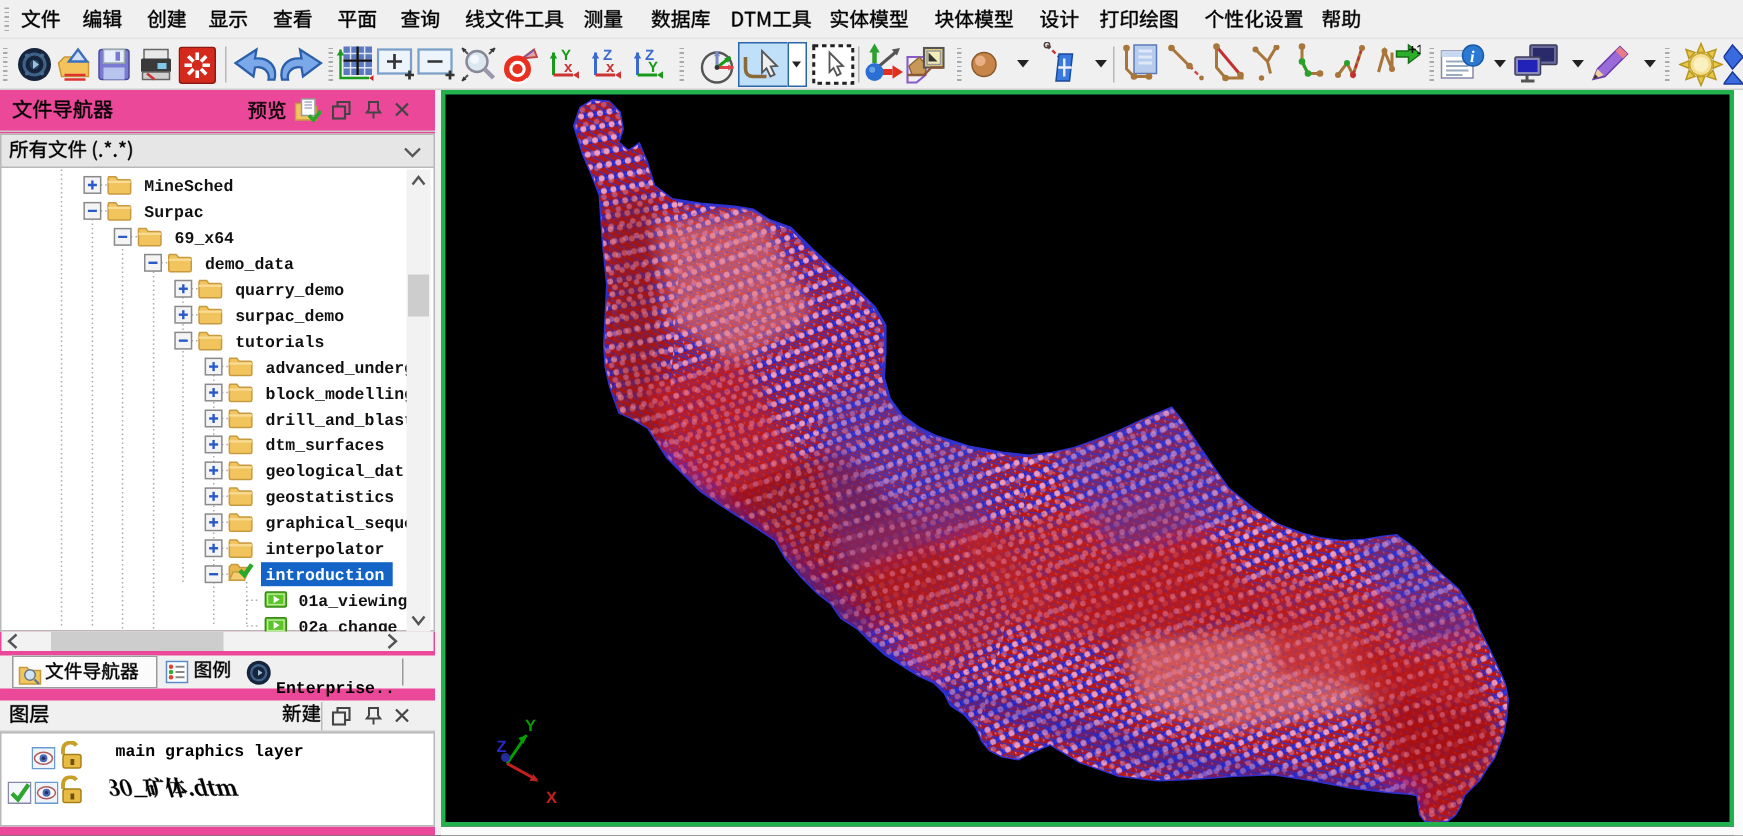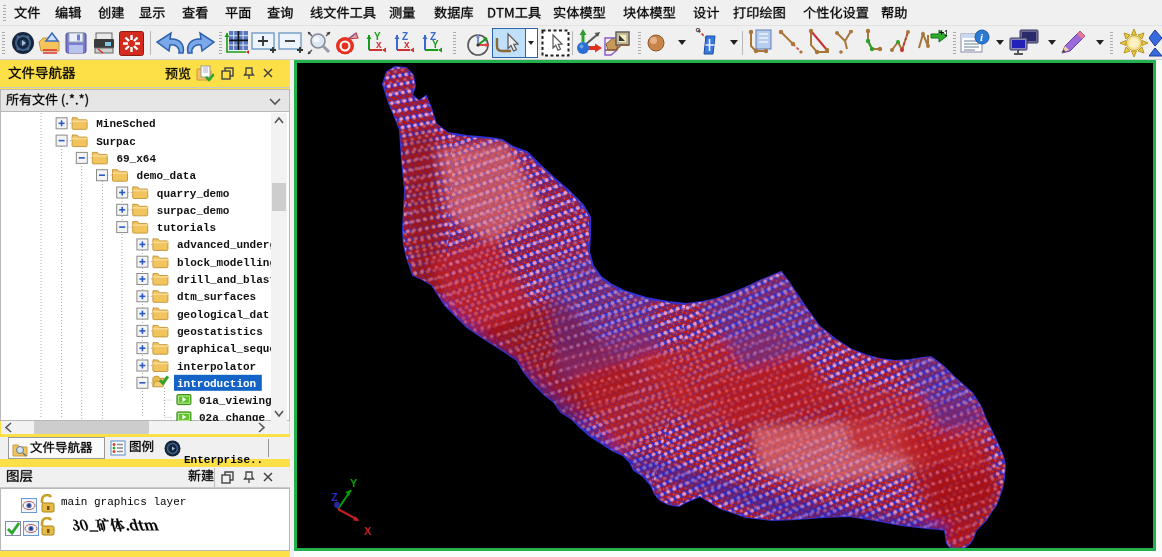--- a/index.html
+++ b/index.html
@@ -309,21 +309,21 @@
       </g>
       <circle cx="15" cy="15" r="7.5" fill="#f4e090" stroke="#c8a830"></circle>
       <circle cx="15" cy="15" r="5" fill="#faf0c0"></circle>
     </svg>
     <svg style="position:absolute;left:1149px;top:2px" width="13" height="30" viewBox="0 0 13 30">
       <path d="M6 2l7 8-7 8-6-8z" fill="#3a6ae0" stroke="#1a3a9a"></path>
       <path d="M6 20l7 8h-13z" fill="#3a6ae0" stroke="#1a3a9a"></path>
     </svg>
 </div>
 
-<div style="position:absolute;left:0;top:60px;width:290px;height:497px;background:#fde047">
+<div style="position:absolute;left:0;top:60px;width:290px;height:497px;background:#ec4899">
   <div style="position:absolute;left:0;top:0;width:290px;height:28px;border-bottom:1px solid #c8c8c8">
     <div style="position:absolute;left:8px;top:6px"><svg width="69" height="17" viewBox="0 -11.9 69 17">
           <path d="M5.7 -11.1C6.1 -10.4 6.5 -9.5 6.7 -9L7.8 -9.4C7.6 -9.9 7.2 -10.8 6.8 -11.4ZM0.7 -9L0.7 -8L2.8 -8C3.6 -5.9 4.6 -4.1 6 -2.7C4.5 -1.5 2.7 -0.5 0.5 0.1C0.7 0.3 1 0.8 1.1 1.1C3.4 0.3 5.3 -0.6 6.8 -2C8.3 -0.6 10.1 0.4 12.4 1C12.5 0.7 12.8 0.3 13.1 0.1C10.9 -0.5 9.1 -1.4 7.6 -2.7C8.9 -4.1 10 -5.8 10.7 -8L12.9 -8L12.9 -9ZM6.8 -3.4C5.5 -4.7 4.5 -6.2 3.8 -8L9.6 -8C8.9 -6.1 8 -4.6 6.8 -3.4ZM17.8 -4.6L17.8 -3.6L21.7 -3.6L21.7 1.1L22.7 1.1L22.7 -3.6L26.4 -3.6L26.4 -4.6L22.7 -4.6L22.7 -7.6L25.8 -7.6L25.8 -8.6L22.7 -8.6L22.7 -11.2L21.7 -11.2L21.7 -8.6L19.8 -8.6C20 -9.2 20.2 -9.8 20.3 -10.5L19.3 -10.7C19 -8.9 18.5 -7.2 17.7 -6C17.9 -5.9 18.3 -5.7 18.5 -5.5C18.9 -6.1 19.2 -6.8 19.5 -7.6L21.7 -7.6L21.7 -4.6ZM17.1 -11.3C16.4 -9.2 15.2 -7.2 13.9 -5.9C14.1 -5.7 14.4 -5.1 14.5 -4.9C14.9 -5.4 15.3 -5.9 15.8 -6.5L15.8 1.1L16.7 1.1L16.7 -8.1C17.2 -9 17.7 -10 18.1 -11ZM29.8 -2.5C30.7 -1.8 31.7 -0.7 32 -0L32.8 -0.7C32.4 -1.4 31.5 -2.3 30.6 -3L35.7 -3L35.7 -0.1C35.7 0.1 35.7 0.1 35.4 0.1C35.1 0.1 34.2 0.1 33.2 0.1C33.3 0.4 33.5 0.8 33.5 1C34.8 1 35.7 1 36.1 0.9C36.6 0.7 36.8 0.5 36.8 -0.1L36.8 -3L39.7 -3L39.7 -3.9L36.8 -3.9L36.8 -5L35.7 -5L35.7 -3.9L27.8 -3.9L27.8 -3L30.5 -3ZM28.8 -10.4L28.8 -6.9C28.8 -5.6 29.5 -5.3 31.7 -5.3C32.2 -5.3 36.6 -5.3 37.1 -5.3C38.8 -5.3 39.3 -5.6 39.4 -7C39.1 -7.1 38.7 -7.2 38.4 -7.3C38.3 -6.3 38.2 -6.2 37 -6.2C36.1 -6.2 32.4 -6.2 31.6 -6.2C30.1 -6.2 29.9 -6.3 29.9 -6.9L29.9 -7.6L38.2 -7.6L38.2 -10.8L28.8 -10.8ZM29.9 -9.9L37.2 -9.9L37.2 -8.5L29.9 -8.5ZM43.2 -8C43.5 -7.4 43.8 -6.6 44 -6L44.7 -6.3C44.5 -6.8 44.2 -7.6 43.8 -8.2ZM43.2 -3.8C43.5 -3.2 44 -2.3 44.1 -1.8L44.8 -2.1C44.6 -2.6 44.2 -3.5 43.8 -4.1ZM48.5 -11.2C48.9 -10.5 49.3 -9.7 49.5 -9.1L50.5 -9.4C50.3 -10 49.8 -10.8 49.5 -11.5ZM46.4 -9.1L46.4 -8.2L53.3 -8.2L53.3 -9.1ZM47.6 -6.9L47.6 -3.9C47.6 -2.5 47.5 -0.7 46.1 0.6C46.4 0.7 46.8 1 46.9 1.1C48.3 -0.2 48.6 -2.3 48.6 -3.9L48.6 -6L50.9 -6L50.9 -0.7C50.9 0.3 50.9 0.5 51.1 0.7C51.3 0.9 51.6 0.9 51.9 0.9C52 0.9 52.3 0.9 52.5 0.9C52.7 0.9 52.9 0.9 53.1 0.8C53.3 0.6 53.4 0.5 53.4 0.2C53.5 -0.1 53.6 -0.8 53.6 -1.5C53.3 -1.5 53.1 -1.7 52.9 -1.8C52.9 -1.1 52.9 -0.6 52.8 -0.4C52.8 -0.2 52.8 -0 52.7 0C52.6 0.1 52.5 0.1 52.4 0.1C52.3 0.1 52.2 0.1 52.1 0.1C52 0.1 51.9 0.1 51.9 0C51.9 -0 51.8 -0.2 51.8 -0.6L51.8 -6.9ZM45.2 -8.9L45.2 -5.5L42.9 -5.5L42.9 -8.9ZM41 -5.5L41 -4.6L42 -4.6C42 -2.9 41.9 -0.8 41 0.7C41.2 0.8 41.6 1 41.7 1.2C42.7 -0.4 42.9 -2.8 42.9 -4.6L45.2 -4.6L45.2 -0.1C45.2 0 45.1 0.1 44.9 0.1C44.8 0.1 44.3 0.1 43.7 0.1C43.8 0.3 44 0.7 44 1C44.8 1 45.3 1 45.6 0.8C46 0.6 46.1 0.4 46.1 -0.1L46.1 -9.7L44.1 -9.7C44.3 -10.2 44.5 -10.7 44.6 -11.2L43.6 -11.4C43.5 -10.9 43.3 -10.3 43.2 -9.7L42 -9.7L42 -5.5ZM56.6 -9.9L58.9 -9.9L58.9 -8L56.6 -8ZM62.4 -9.9L64.8 -9.9L64.8 -8L62.4 -8ZM62.3 -6.5C62.9 -6.3 63.5 -6 64 -5.7L60.1 -5.7C60.4 -6.1 60.7 -6.5 60.9 -7L59.9 -7.2L59.9 -10.7L55.7 -10.7L55.7 -7.1L59.8 -7.1C59.6 -6.6 59.3 -6.1 58.9 -5.7L54.7 -5.7L54.7 -4.8L58 -4.8C57.1 -4 55.9 -3.2 54.4 -2.7C54.6 -2.5 54.9 -2.1 55 -1.9L55.7 -2.2L55.7 1.1L56.7 1.1L56.7 0.7L58.9 0.7L58.9 1L59.9 1L59.9 -3.1L57.3 -3.1C58.1 -3.6 58.8 -4.2 59.3 -4.8L61.9 -4.8C62.4 -4.1 63.2 -3.6 64 -3.1L61.5 -3.1L61.5 1.1L62.4 1.1L62.4 0.7L64.8 0.7L64.8 1L65.8 1L65.8 -2.2L66.5 -2C66.6 -2.2 66.9 -2.6 67.1 -2.8C65.7 -3.2 64.1 -3.9 63.1 -4.8L66.8 -4.8L66.8 -5.7L64.4 -5.7L64.8 -6.1C64.4 -6.4 63.5 -6.8 62.8 -7.1ZM61.5 -10.7L61.5 -7.1L65.8 -7.1L65.8 -10.7ZM56.7 -0.2L56.7 -2.2L58.9 -2.2L58.9 -0.2ZM62.4 -0.2L62.4 -2.2L64.8 -2.2L64.8 -0.2Z" fill="#000" stroke="#000" stroke-width="0.3"></path>
         </svg></div>
     <div style="position:absolute;left:165px;top:7px"><svg width="28" height="16" viewBox="0 -11.4 28 16">
           <path d="M8.7 -6.4L8.7 -3.8C8.7 -2.5 8.4 -0.7 5.3 0.3C5.6 0.5 5.8 0.8 5.9 1C9.2 -0.2 9.6 -2.2 9.6 -3.8L9.6 -6.4ZM9.4 -1.1C10.2 -0.5 11.3 0.4 11.8 1L12.5 0.3C12 -0.2 10.9 -1.1 10.1 -1.7ZM1.1 -7.9C1.9 -7.4 3 -6.7 3.7 -6.1L0.5 -6.1L0.5 -5.2L2.6 -5.2L2.6 -0.1C2.6 0 2.6 0.1 2.4 0.1C2.2 0.1 1.6 0.1 0.9 0.1C1.1 0.4 1.2 0.7 1.2 1C2.1 1 2.7 1 3.1 0.8C3.5 0.7 3.6 0.4 3.6 -0.1L3.6 -5.2L5 -5.2C4.7 -4.5 4.5 -3.8 4.2 -3.3L5 -3.1C5.3 -3.8 5.7 -5 6.1 -6L5.5 -6.1L5.3 -6.1L4.4 -6.1L4.7 -6.4C4.4 -6.7 4 -7 3.5 -7.3C4.3 -8 5.1 -9 5.7 -9.9L5.1 -10.3L4.9 -10.3L0.8 -10.3L0.8 -9.4L4.3 -9.4C3.9 -8.8 3.3 -8.2 2.8 -7.8L1.7 -8.5ZM6.5 -8.2L6.5 -2L7.4 -2L7.4 -7.3L11 -7.3L11 -2L11.9 -2L11.9 -8.2L9.4 -8.2L9.9 -9.5L12.5 -9.5L12.5 -10.3L6 -10.3L6 -9.5L8.8 -9.5C8.7 -9 8.6 -8.6 8.5 -8.2ZM21.4 -8.1C22 -7.5 22.8 -6.6 23.1 -6L24 -6.4C23.6 -7 22.9 -7.9 22.2 -8.5ZM14.5 -10.2L14.5 -6.5L15.4 -6.5L15.4 -10.2ZM17.2 -10.8L17.2 -6.1L18.2 -6.1L18.2 -10.8ZM19.9 -2.4L19.9 -0.3C19.9 0.6 20.2 0.9 21.5 0.9C21.7 0.9 23.5 0.9 23.8 0.9C24.8 0.9 25.1 0.5 25.2 -1C24.9 -1 24.5 -1.2 24.3 -1.3C24.3 -0.1 24.2 0 23.7 0C23.3 0 21.8 0 21.6 0C20.9 0 20.8 -0 20.8 -0.4L20.8 -2.4ZM18.9 -4.2L18.9 -3.2C18.9 -2.2 18.6 -0.7 13.9 0.3C14.1 0.5 14.4 0.8 14.5 1.1C19.4 -0.1 20 -1.8 20 -3.2L20 -4.2ZM15.5 -5.7L15.5 -1.6L16.5 -1.6L16.5 -4.8L22.6 -4.8L22.6 -1.7L23.6 -1.7L23.6 -5.7ZM20.6 -10.9C20.3 -9.5 19.7 -8 18.9 -7C19.1 -6.9 19.5 -6.7 19.7 -6.5C20.1 -7.1 20.5 -7.9 20.9 -8.7L25.2 -8.7L25.2 -9.6L21.2 -9.6C21.3 -10 21.4 -10.3 21.6 -10.7Z" fill="#000" stroke="#000" stroke-width="0.3"></path>
         </svg></div>
     <svg style="position:absolute;left:196px;top:5px" width="18" height="18" viewBox="0 0 18 18">
         <path d="M1 4h6l1.5 2H15v9H1z" fill="#f2c45e" stroke="#c89a40"></path>
         <rect x="5" y="1" width="9" height="11" fill="#fff" stroke="#999"></rect>
@@ -557,21 +557,21 @@
         <rect x="0.5" y="0.5" width="15" height="14" fill="#eef4fb" stroke="#6a9ad0"></rect>
         <ellipse cx="8" cy="7.5" rx="6" ry="4" fill="#f8f8f8" stroke="#b05a5a"></ellipse>
         <circle cx="8" cy="7.5" r="2.6" fill="#4a6ab8"></circle>
         <circle cx="8" cy="7.5" r="1.2" fill="#203060"></circle>
       </svg>
     <svg style="position:absolute;left:38px;top:5px" width="18" height="19" viewBox="0 0 18 19">
         <path d="M3 9V6a5 5 0 0 1 9-3" fill="none" stroke="#c8a028" stroke-width="2.6"></path>
         <rect x="3" y="9" width="12" height="9" rx="1.5" fill="#e8bc44" stroke="#a88018"></rect>
         <rect x="8" y="12" width="2.5" height="4" fill="#705010"></rect>
       </svg>
-    <span style="position:absolute;left:60px;top:7px;font-family:'Liberation Mono',monospace;font-size:11px;font-weight:normal">main graphics layer</span>
+    <span style="position:absolute;left:76px;top:7px;font-family:'Liberation Mono',monospace;font-size:11px;font-weight:bold">main graphics layer</span>
     <svg style="position:absolute;left:4px;top:32px" width="16" height="15" viewBox="0 0 16 15">
         <rect x="0.5" y="0.5" width="15" height="14" fill="#f4f8fc" stroke="#88a"></rect>
         <path d="M3 8l4 4 7-10" stroke="#2ca62c" stroke-width="2.8" fill="none"></path>
       </svg>
     <svg style="position:absolute;left:22px;top:32px" width="16" height="15" viewBox="0 0 16 15">
         <rect x="0.5" y="0.5" width="15" height="14" fill="#eef4fb" stroke="#6a9ad0"></rect>
         <ellipse cx="8" cy="7.5" rx="6" ry="4" fill="#f8f8f8" stroke="#b05a5a"></ellipse>
         <circle cx="8" cy="7.5" r="2.6" fill="#4a6ab8"></circle>
         <circle cx="8" cy="7.5" r="1.2" fill="#203060"></circle>
       </svg>

